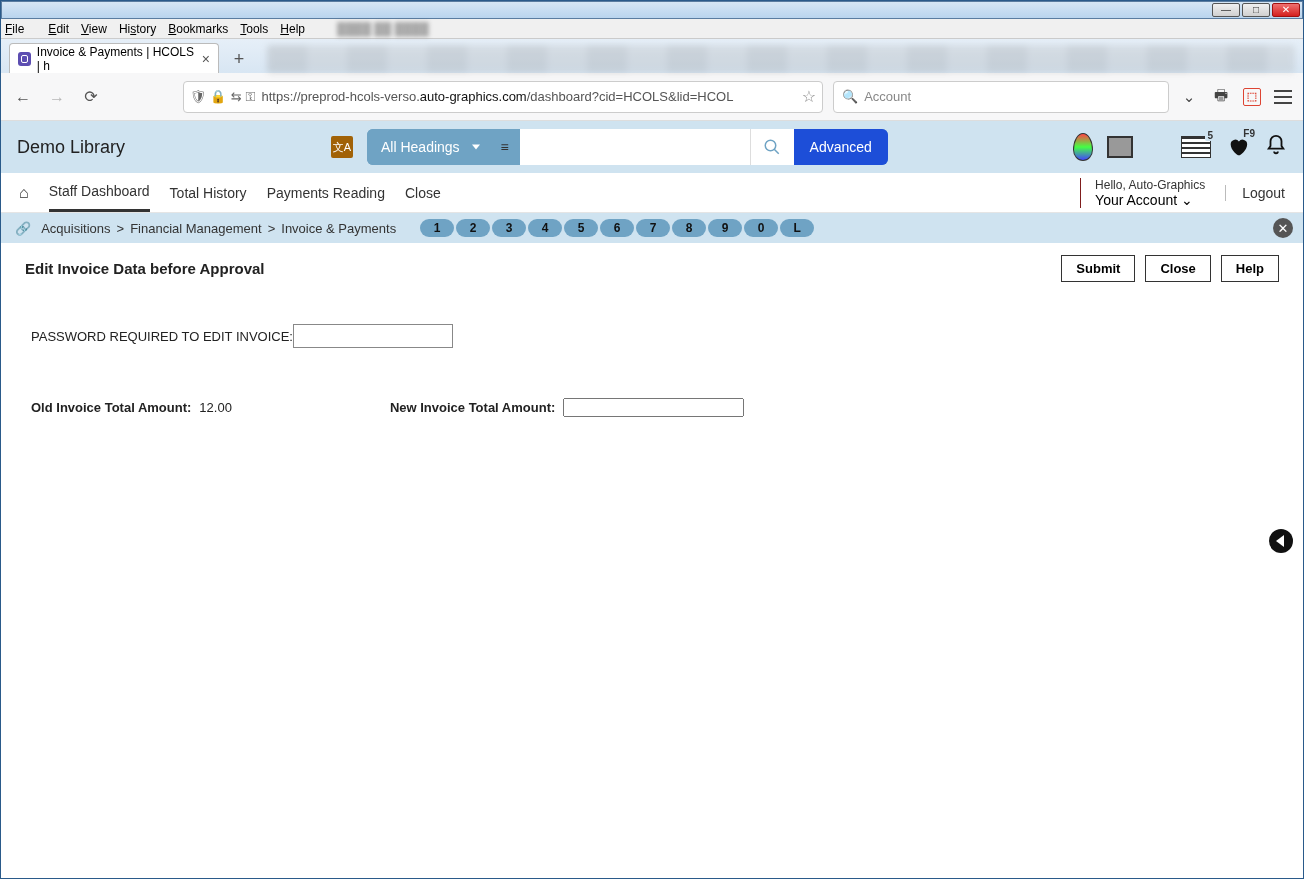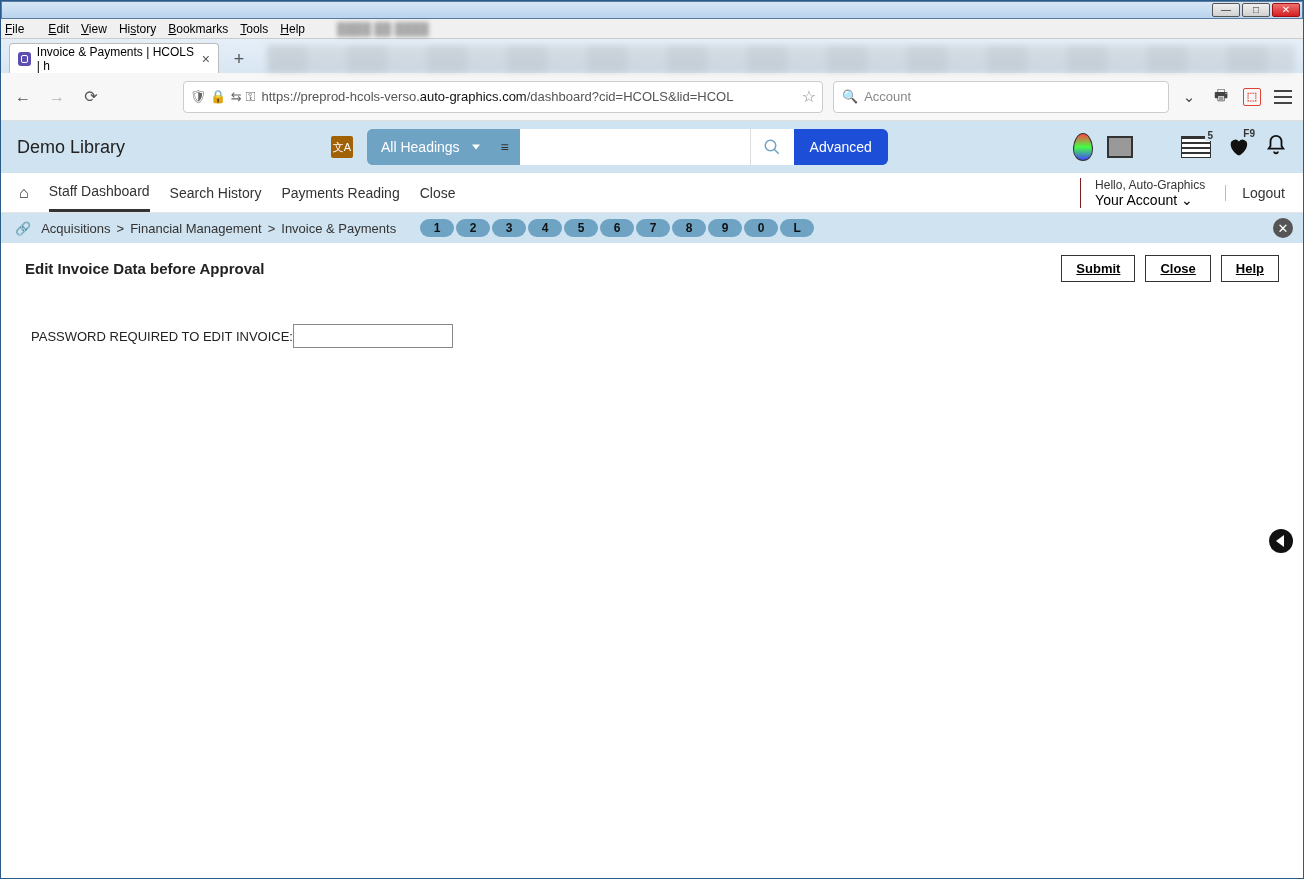--- a/index.html
+++ b/index.html
@@ -80,21 +80,21 @@
 .link-ico{font-size:13px;color:#333;margin-right:4px;}
 .crumb-bar .crumb{color:#333;}
 .crumb-bar .sep{color:#333;}
 .pills { display:flex; gap:2px; margin-left:18px; }
 .pill { width:34px; height:18px; background:#6fa3c4; color:#111; font-size:12px; font-weight:bold; border-radius:9px; display:flex;align-items:center;justify-content:center; }
 .close-circle { position:absolute; right:10px; top:5px; width:20px;height:20px; background:#555; color:#fff; border-radius:50%; font-size:13px; display:flex;align-items:center;justify-content:center;}
 
 
 .page-head { display:flex; align-items:center; padding:12px 24px; }
 .page-title { font-size:15px; font-weight:bold; color:#222; }
-.page-btns { margin-left:auto; display:flex; gap:10px;text-decoration:underline; }
+.page-btns { margin-left:auto; display:flex; gap:10px; }
 .btn { border:1px solid #333; background:#fff; padding:5px 14px; font-size:13px; font-weight:bold; }
 
 .form-area { padding: 30px 30px; font-size:13px; color:#222; }
 .form-row { display:flex; align-items:center; margin-bottom:50px; }
 .form-row label { font-size:13px; }
 .form-row input[type=password],.form-row input[type=text]{ border:1px solid #888; height:24px; width:160px; padding:0 4px; font-size:13px;}
 .amounts-row { display:flex; align-items:center; gap:8px; }
 .amounts-row .block { display:flex; align-items:center; gap:8px; }
 .amounts-row .block:nth-child(2){ margin-left:150px;}
 .amounts-row label{font-weight:bold;}
@@ -209,21 +209,21 @@
             <path d="M6 8a6 6 0 0 1 12 0v5l2 3H4l2-3z"></path>
             <path d="M10 19a2 2 0 0 0 4 0"></path>
           </svg>
       </div>
     </div>
   </div>
 
   <div class="navbar">
     <span class="home-ico">⌂</span>
     <span class="nav-item active">Staff Dashboard</span>
-    <span class="nav-item">Search History</span>
+    <span class="nav-item">Total History</span>
     <span class="nav-item">Payments Reading</span>
     <span class="nav-item">Close</span>
     <div class="nav-right">
       <div class="account-block">
         <div class="hello">Hello, Auto-Graphics</div>
         <div class="acct"><span>Your Account</span><span> ⌄</span></div>
       </div>
       <div class="logout">Logout</div>
     </div>
   </div>
@@ -258,17 +258,27 @@
       <button class="btn">Close</button>
       <button class="btn">Help</button>
     </div>
   </div>
 
   <div class="form-area">
     <div class="form-row">
       <label>PASSWORD REQUIRED TO EDIT INVOICE:</label>
       <input type="password" style="">
     </div>
+    <div class="amounts-row">
+      <div class="block">
+        <label>Old Invoice Total Amount:</label>
+        <span class="val">12.00</span>
+      </div>
+      <div class="block">
+        <label>New Invoice Total Amount:</label>
+        <input type="text" style="">
+      </div>
+    </div>
   </div>
 
   <div class="side-arrow"></div>
 
 </div>
 
 </body></html>

